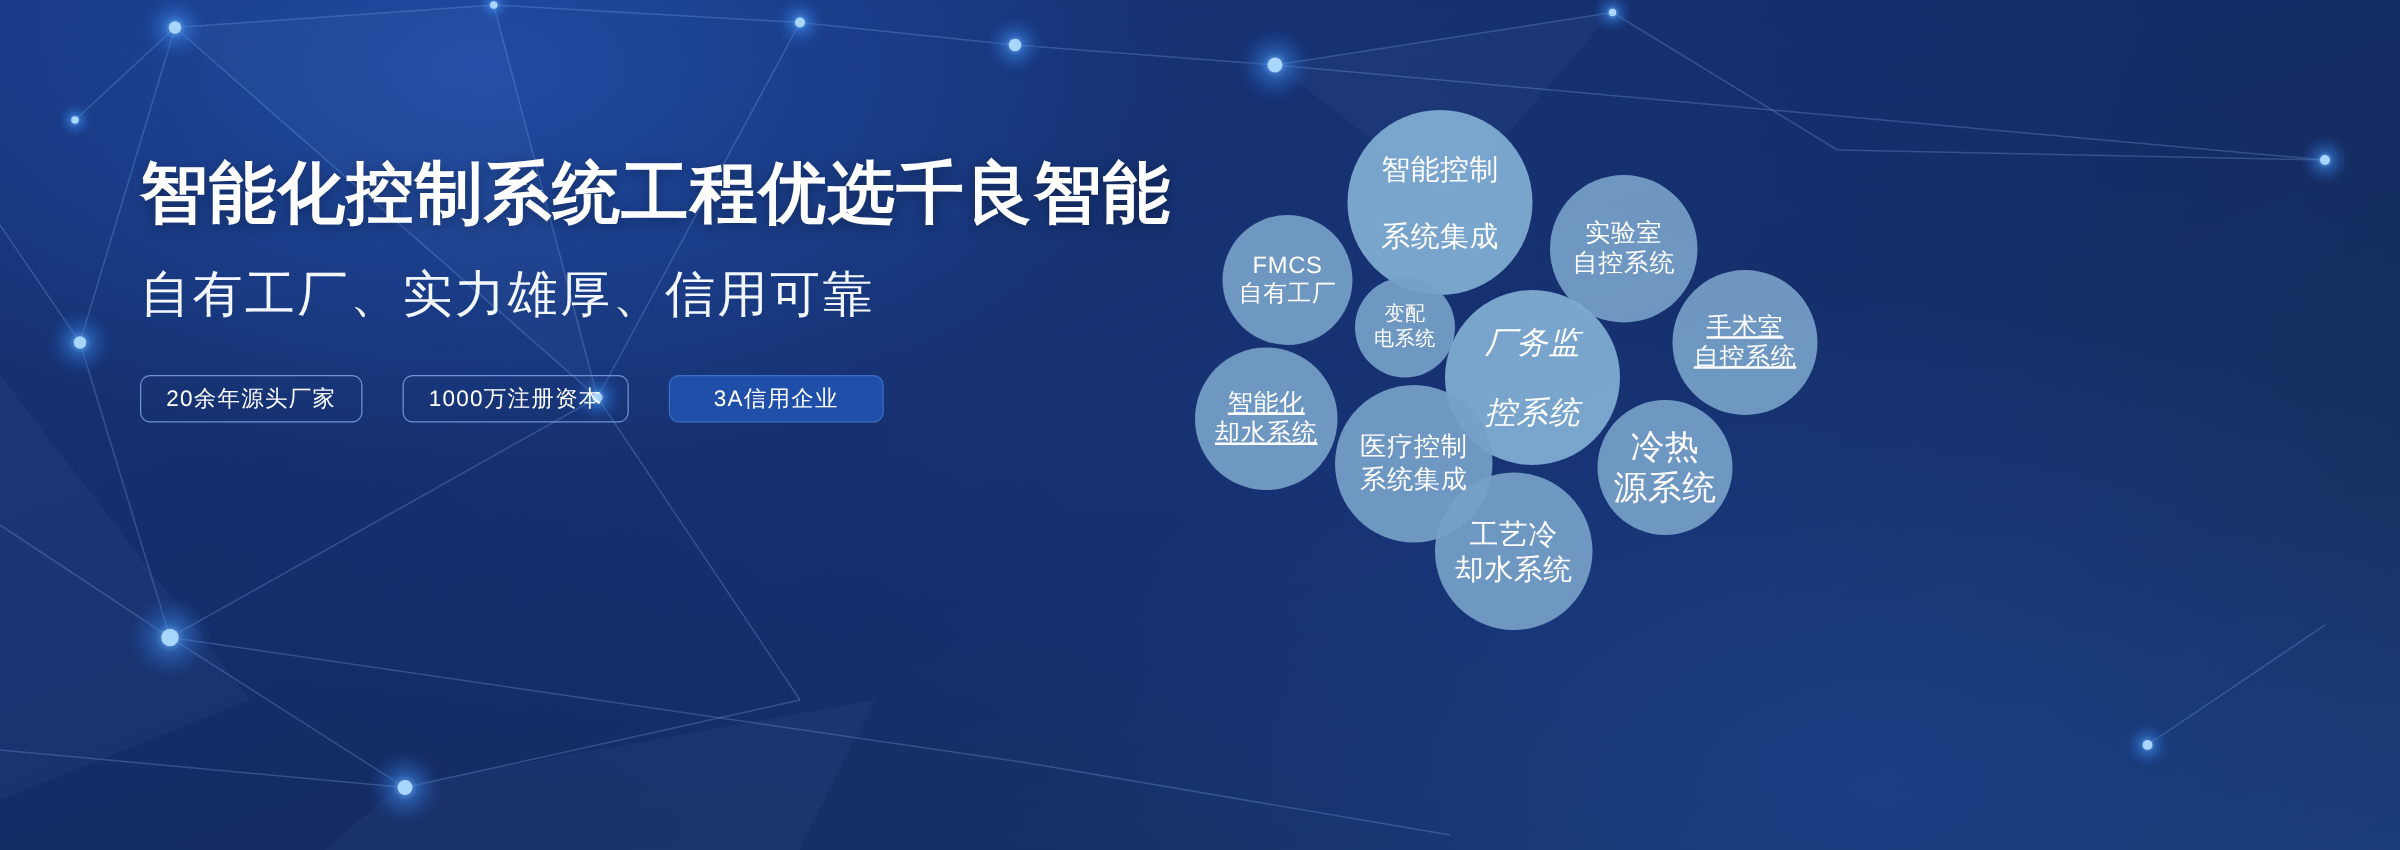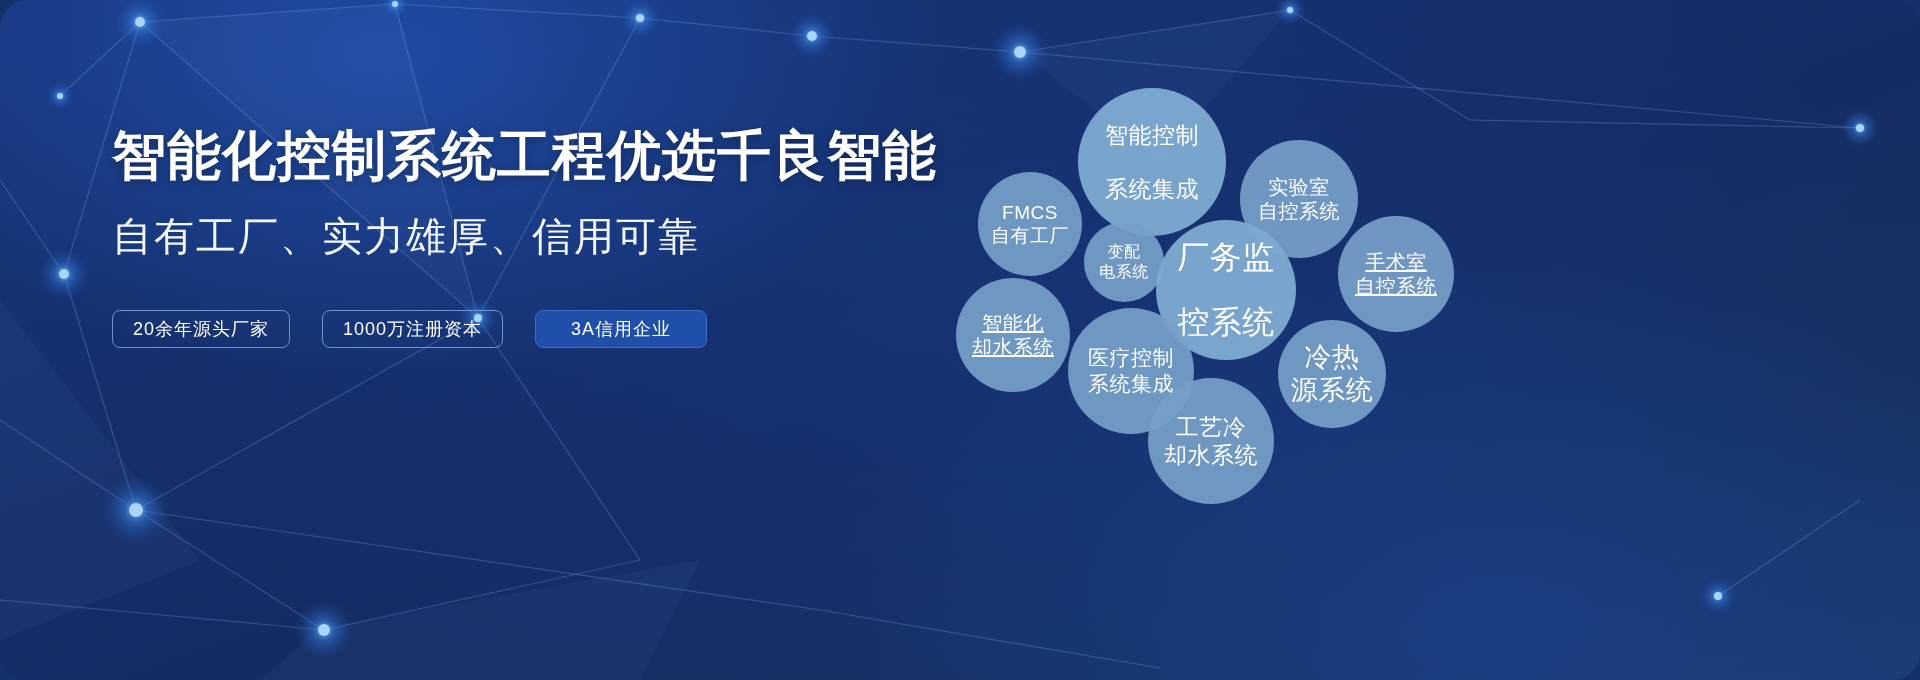--- a/index.html
+++ b/index.html
@@ -10,21 +10,20 @@
   }
   #banner {
     position:relative;
     width:1920px; height:680px;
     overflow:hidden;
     background:
       radial-gradient(ellipse 900px 520px at 20% 8%, rgba(40,95,200,0.55) 0%, rgba(24,56,140,0.0) 62%),
       radial-gradient(ellipse 1000px 600px at 78% 92%, rgba(30,72,165,0.45) 0%, rgba(20,48,120,0.0) 65%),
       radial-gradient(ellipse 1300px 700px at 55% 50%, rgba(26,60,140,0.40) 0%, rgba(16,40,100,0.0) 70%),
       linear-gradient(160deg, #17347a 0%, #15306e 28%, #142c63 55%, #16315f 78%, #1a3a6e 100%);
-    border-radius: 27px;
   }
   #netcanvas { position:absolute; inset:0; width:1920px; height:680px; }
 
   
   .left-block {
     position:absolute;
     left:112px; top:124px;
     width:820px;
     z-index:5;
   }
@@ -40,21 +39,21 @@
   .subhead {
     margin-top:24px;
     font-size:40px;
     font-weight:normal;
     color:#f2f6ff;
     letter-spacing:2px;
     line-height:1.2;
     white-space:nowrap;
   }
   .badges {
-    margin-top:50px;
+    margin-top:40px;
     display:flex;
     gap:32px;
   }
   .badge {
     height:38px;
     min-width:172px;
     padding:0 20px;
     border:1px solid #6f93d6;
     border-radius:8px;
     color:#ffffff;
@@ -189,21 +188,21 @@
         <span>自控系统</span>
       </div>
       <div class="bubble" style="left: 38px; top: 132px; width: 104px; height: 104px; font-size: 19px;">
         <span>FMCS</span>
         <span>自有工厂</span>
       </div>
       <div class="bubble" style="left: 144px; top: 182px; width: 80px; height: 80px; font-size: 16px;">
         <span>变配</span>
         <span>电系统</span>
       </div>
-      <div class="bubble hero" style="left: 216px; top: 180px; width: 140px; height: 140px; font-size: 32px;">
+      <div class="bubble hero" style="left: 216px; top: 192px; width: 140px; height: 140px; font-size: 25px; font-style: italic;">
         <span>厂务监</span>
         <span>控系统</span>
       </div>
       <div class="bubble" style="left: 16px; top: 238px; width: 114px; height: 114px; font-size: 20px; text-decoration: underline;">
         <span>智能化</span>
         <span>却水系统</span>
       </div>
       <div class="bubble" style="left: 128px; top: 268px; width: 126px; height: 126px; font-size: 21px;">
         <span>医疗控制</span>
         <span>系统集成</span>

